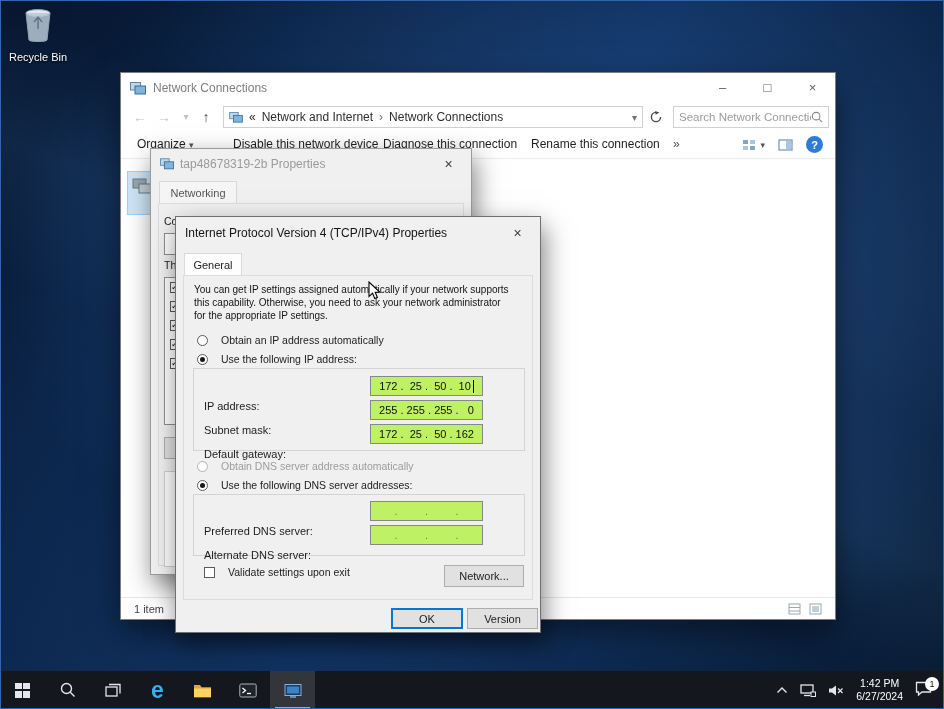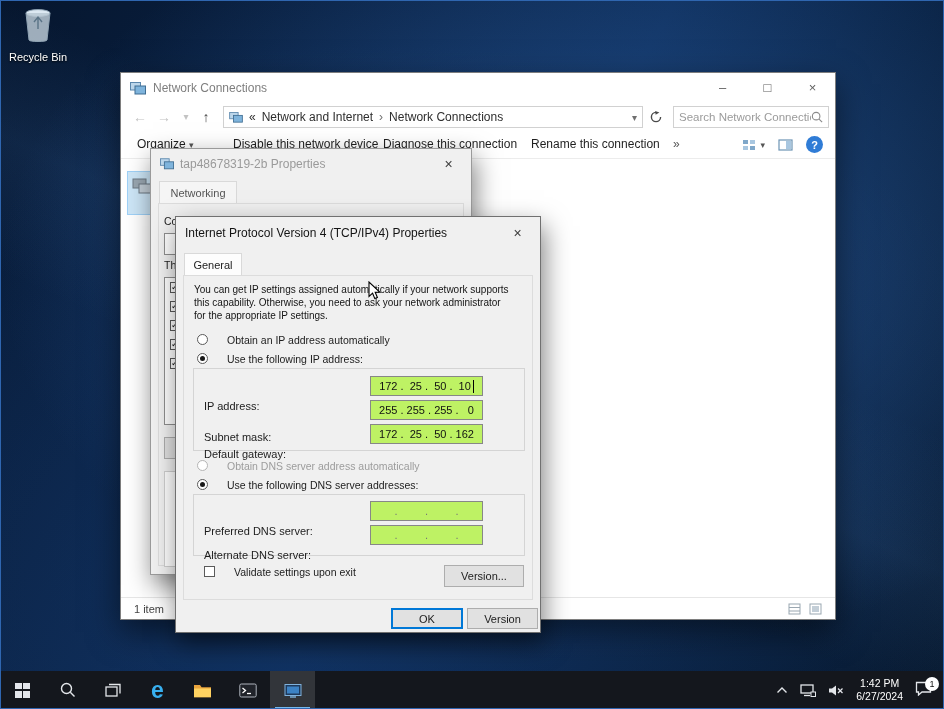--- a/index.html
+++ b/index.html
@@ -71,21 +71,21 @@
          display:flex; align-items:center; justify-content:center; z-index:2; }
   .tap .tab { left:8px; top:32px; width:78px; height:22px; background:#f5f5f5; color:#555;text-align:center; }
   .ipv4 .tab { left:8px; top:36px; width:58px; height:22px; }
   .page { position:absolute; border:1px solid #dcdcdc; }
   .tap .page { left:7px; right:7px; top:54px; bottom:8px; }
   .ipv4 .page { left:7px; right:7px; top:58px; height:325px; }
   .dlabel { position:absolute; font-size:10.5px; color:#1c1c1c; white-space:nowrap; }
   .gray { color:#9c9c9c !important; }
   .whitebox { position:absolute; background:#fff; border:1px solid #8f8f8f; }
   .intro { position:absolute; left:18px; top:66px; width:336px; font-size:10px; color:#141414; line-height:13px; }
-  .radio-row { position:absolute; display:flex; align-items:flex-start; gap:19px; font-size:10.5px; color:#1c1c1c; white-space:nowrap; }
+  .radio-row { position:absolute; display:flex; align-items:flex-end; gap:13px; font-size:10.5px; color:#1c1c1c; white-space:nowrap; }
   .radio { width:11px; height:11px; border:1px solid #5a5a5a; border-radius:50%; background:#fff; position:relative; flex:none; }
   .radio.checked::after { content:""; position:absolute; inset:2px; border-radius:50%; background:#191919; }
   .radio.off { border-color:#b5b5b5; }
   .cb { width:11px; height:11px; border:1px solid #5a5a5a; background:#fff; flex:none; }
   .groupbox { position:absolute; border:1px solid #d4d4d4; }
   .grow-label { position:absolute; left:10px; height:20px; line-height:20px; font-size:11px; color:#1c1c1c; white-space:nowrap;margin-top:20px; }
   .field { position:absolute; left:176px; width:113px; height:20px; background:#bef264; border:1px solid #878787;
            display:flex; align-items:center; justify-content:center; font-size:11px; color:#111; white-space:pre; }
   .field .dim { color:#777; }
   .caret { width:1px; height:13px; background:#000; margin-left:2px; }
@@ -310,21 +310,21 @@
     <div class="radio-row" style="left:21px;top:136px">
       <span class="radio checked"></span>
       <span>Use the following IP address:</span>
     </div>
 
     <div class="groupbox" style="left:17px;top:151px;width:332px;height:83px">
       <div class="grow-label" style="top:7px">IP address:</div>
       <div class="field" style="top:7px">
         <span>172 .  25 .  50 .  10</span><span class="caret"></span>
       </div>
-      <div class="grow-label" style="top:38px">Subnet mask:</div>
+      <div class="grow-label" style="top:31px">Subnet mask:</div>
       <div class="field" style="top:31px">
         <span>255 . 255 . 255 .   0</span>
       </div>
       <div class="grow-label" style="top:55px">Default gateway:</div>
       <div class="field" style="top:55px">
         <span>172 .  25 .  50 . 162</span>
       </div>
     </div>
 
     <div class="radio-row gray" style="left:21px;top:243px">
@@ -345,21 +345,21 @@
       <div class="field" style="top:30px">
         <span class="dim">.         .         .</span>
       </div>
     </div>
 
     <div class="radio-row" style="left:28px;top:349px">
       <span class="cb"></span>
       <span>Validate settings upon exit</span>
     </div>
     <div class="btn" style="left:268px;top:348px;width:80px;height:22px">
-      <span>Version...</span>
+      <span>Network...</span>
     </div>
     <div class="btn default" style="left:215px;top:391px;width:72px;height:21px">
       <span>OK</span>
     </div>
     <div class="btn" style="left:291px;top:391px;width:71px;height:21px">
       <span>Version</span>
     </div>
   </div>
 
   <svg class="cursor" width="13" height="19" viewBox="0 0 13 19">

